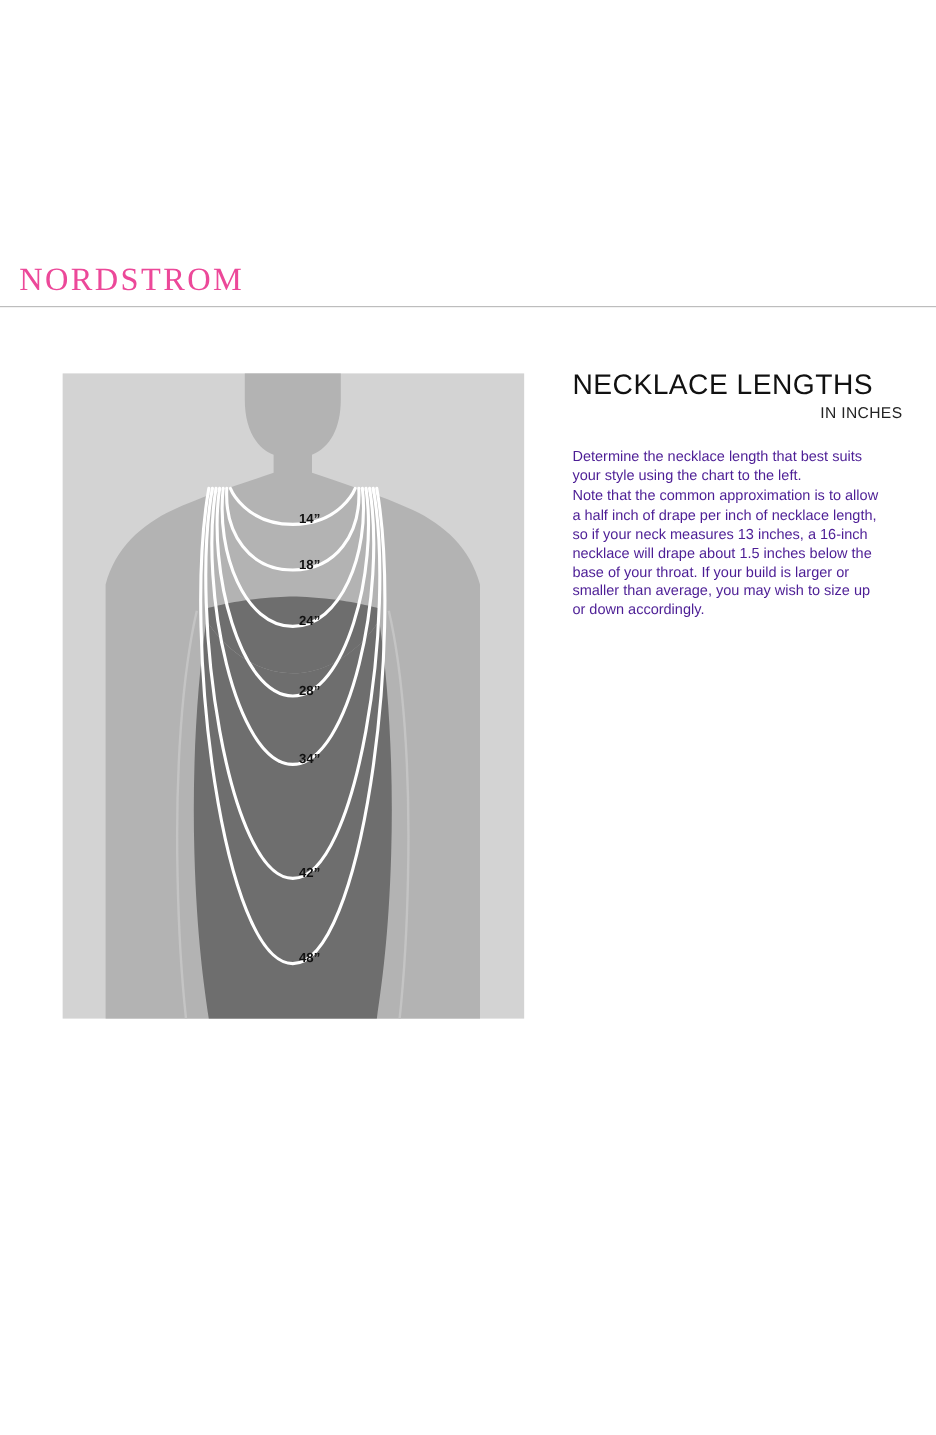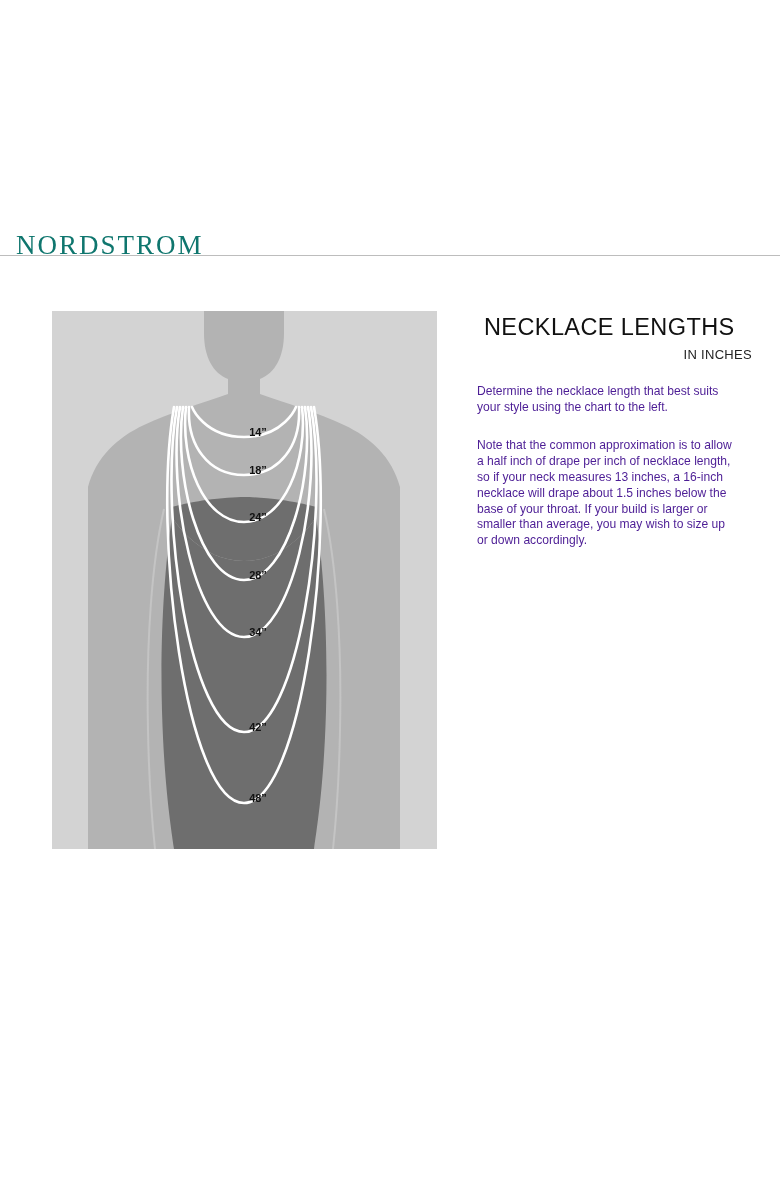--- a/index.html
+++ b/index.html
@@ -24,25 +24,25 @@
   .brand-wrap {
     position: absolute;
     left: 0;
     top: 218px;
     width: 780px;
     height: 42px;
   }
   .brand {
     position: absolute;
     left: 16px;
-    top: 12px;
+    top: 0px;
     font-family: "Liberation Serif", serif;
     font-size: 27px;
     letter-spacing: 2.0px;
-    color: #0f766e;
+    color: #ec4899;
     white-space: nowrap;
   }
   .brand-rule {
     position: absolute;
     left: 0;
     top: 37px;
     width: 780px;
     height: 1px;
     background: #bdbdbd;
   }
@@ -71,41 +71,41 @@
   .info-panel {
     position: absolute;
     left: 477px;
     top: 308px;
     width: 275px;
   }
   .info-title {
     font-size: 23.5px;
     letter-spacing: 0.4px;
     color: #111111;
-    margin: 7px;
+    margin: 0;
     font-weight: normal;
     line-height: 1.05;
   }
   .info-subtitle {
     font-size: 13px;
     letter-spacing: 0.3px;
     color: #222222;
     margin: 3px 0 0 0;
     font-weight: normal;
     text-align: right;
   }
   .info-para {
     font-size: 12.1px;
     line-height: 1.31;
     color: #4c1d95;
     margin: 22px 0 0 0;
     width: 256px;
   }
   .info-para + .info-para {
-    margin-top: 23px;
+    margin-top: 2px;
   }
 </style>
 </head>
 <body>
 
 <div class="page">
 
   <div class="brand-wrap">
     <div class="brand">NORDSTROM</div>
     <div class="brand-rule"></div>

